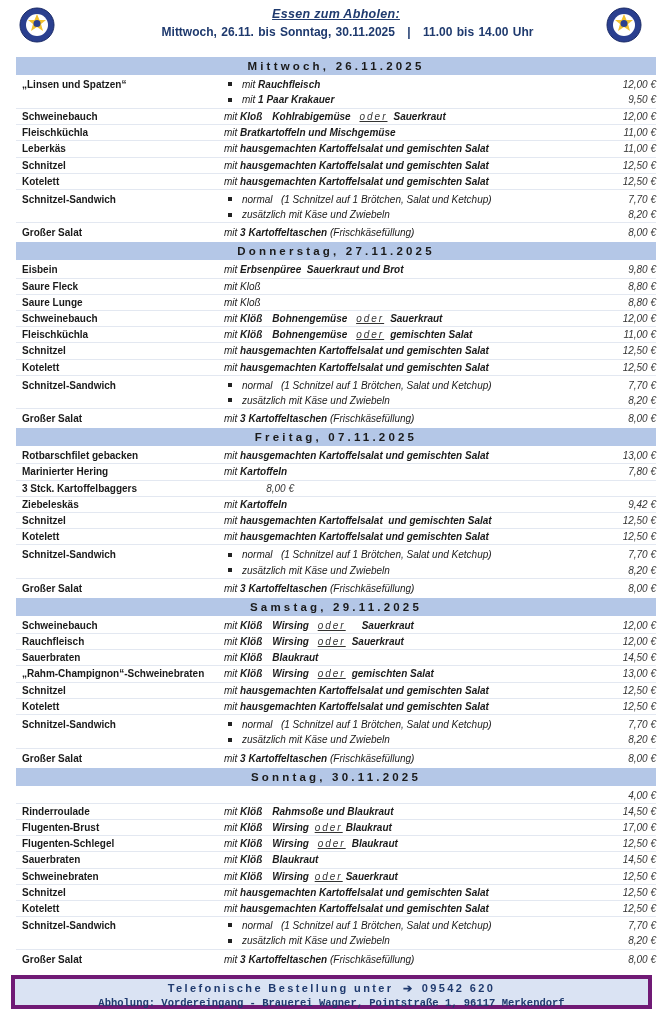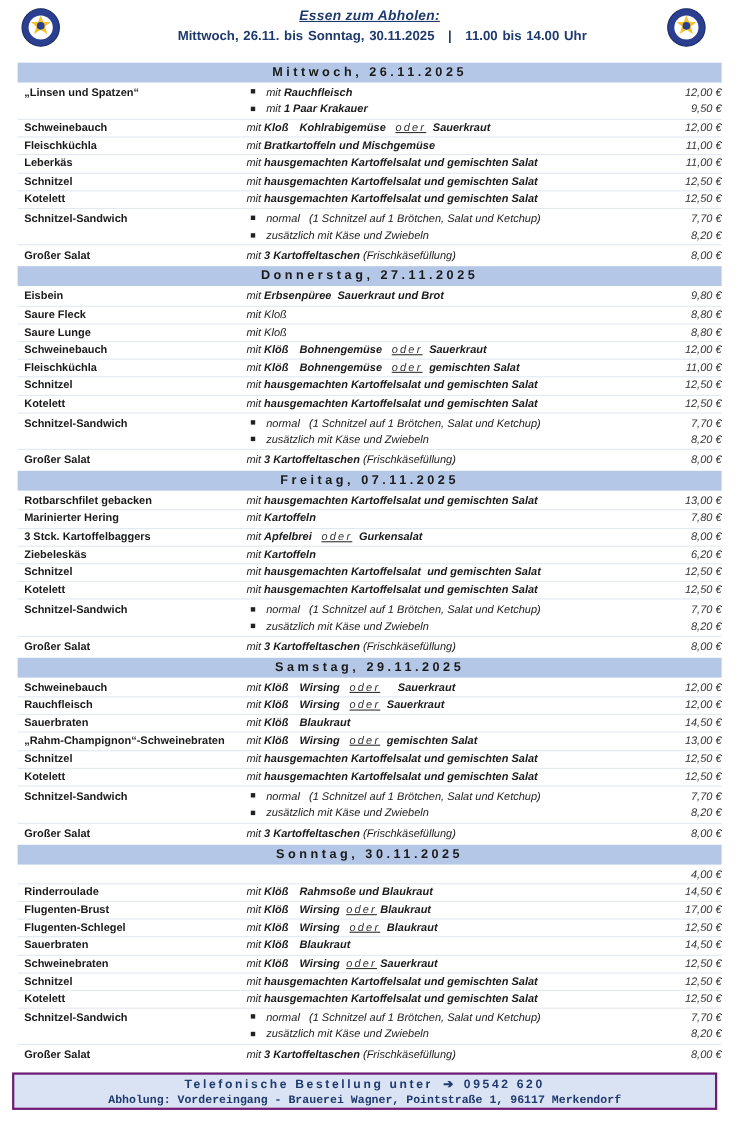--- a/index.html
+++ b/index.html
@@ -24,21 +24,21 @@
   .row .desc { flex: 1; font-style: italic; }
   .row .desc b { font-weight: bold; }
   .row .price { width: 70px; text-align: right; font-style: italic; color: #333; padding-right: 0; }
   .oder { text-decoration: underline; letter-spacing: 2px; padding: 0 6px; font-weight: normal; color: #333; }
   .bullet-line { display: block; }
   .bullet-line .bullet { display: inline-block; width: 4px; height: 4px; background: #222; margin: 0 10px 2px 4px; vertical-align: middle; }
   .price-line { display: block; }
   .gap { display: inline-block; width: 10px; }
 
   .footer { position: absolute; left: 11px; top: 975px; width: 641px; height: 34px; background: #dae3f3;
-    border: 2px solid #701a75; text-align: center; }
+    border: 4px solid #701a75; text-align: center; }
   .footer .f1 { font-size: 11px; font-weight: bold; color: #1f3a6e; letter-spacing: 2.4px; margin-top: 2px; line-height: 15px; }
   .footer .f2 { font-size: 10.5px; font-weight: bold; color: #1f3a6e; line-height: 14px; font-family: Liberation Mono, monospace; }
   .arrow { display: inline-block; margin: 0 4px; letter-spacing: 0; }
 </style>
 </head>
 <body>
 
 <div class="header">
   <svg class="logo left" viewBox="0 0 36 36">
     <circle cx="18" cy="18" r="17" fill="#2a3f8f" stroke="#1a2a66" stroke-width="1"></circle>
@@ -175,27 +175,26 @@
     <div class="desc"><span>mit </span><b>hausgemachten Kartoffelsalat und gemischten Salat</b></div>
     <div class="price">13,00 €</div>
   </div>
   <div class="row">
     <div class="name">Marinierter Hering</div>
     <div class="desc"><span>mit </span><b>Kartoffeln</b></div>
     <div class="price">7,80 €</div>
   </div>
   <div class="row">
     <div class="name">3 Stck. Kartoffelbaggers</div>
-    <div class="desc"><span>mit </span><b>Apfelbrei</b> <span class="oder">oder</span><b>Gurkensalat</b></div>
     <div class="price">8,00 €</div>
   </div>
   <div class="row">
     <div class="name">Ziebeleskäs</div>
     <div class="desc"><span>mit </span><b>Kartoffeln</b></div>
-    <div class="price">6,20 €</div>
+    <div class="price">9,42 €</div>
   </div>
   <div class="row">
     <div class="name">Schnitzel</div>
     <div class="desc"><span>mit </span><b style="white-space:pre">hausgemachten Kartoffelsalat  und gemischten Salat</b></div>
     <div class="price">12,50 €</div>
   </div>
   <div class="row">
     <div class="name">Kotelett</div>
     <div class="desc"><span>mit </span><b>hausgemachten Kartoffelsalat und gemischten Salat</b></div>
     <div class="price">12,50 €</div>

